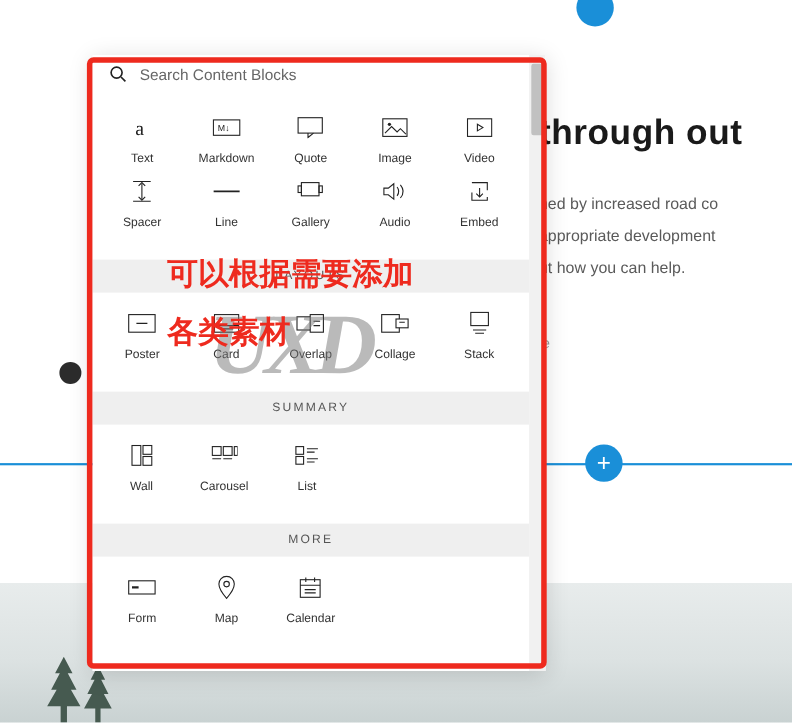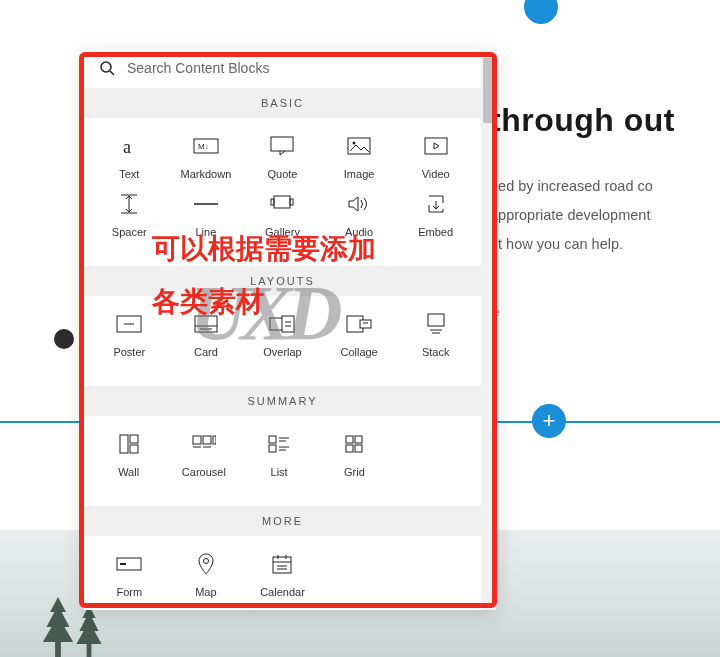--- a/index.html
+++ b/index.html
@@ -98,21 +98,20 @@
       background: #c1c1c1;
       border-radius: 2px;
     }
     .panel-inner {
       width: calc(100% - 15px);
       height: 100%;
       overflow: hidden;
     }
     .search-row {
       display: flex;
-      align-items: center;
       padding: 10px 16px 12px;
     }
     .search-icon { margin-right: 12px; }
     .search-text {
       font-size: 14px;
       color: #666;
     }
     .section-header {
       background: #efefef;
       padding: 9px 0;
@@ -234,21 +233,20 @@
     <div class="search-row">
       <span class="search-icon">
         <svg width="15" height="15" viewBox="0 0 15 15">
             <circle cx="6" cy="6" r="5" stroke="#222" stroke-width="1.5" fill="none"></circle>
             <line x1="10" y1="10" x2="14" y2="14" stroke="#222" stroke-width="1.5"></line>
           </svg>
       </span>
       <span class="search-text">Search Content Blocks</span>
     </div>
 
-    <div class="section-header">BASIC</div>
     <div class="block-grid">
       <div class="block-item">
           <span class="icon-box">
             <svg width="20" height="20">
               <text x="4" y="17" font-size="18" font-family="serif" fill="#222">a</text>
             </svg>
           </span>
           <span class="block-label">Text</span>
         </div>
       <div class="block-item">
@@ -423,31 +421,20 @@
               <rect x="1" y="1" width="7" height="7" stroke="#222" fill="none"></rect>
               <line x1="11" y1="3" x2="21" y2="3" stroke="#222"></line>
               <line x1="11" y1="6" x2="18" y2="6" stroke="#222"></line>
               <rect x="1" y="10" width="7" height="7" stroke="#222" fill="none"></rect>
               <line x1="11" y1="12" x2="21" y2="12" stroke="#222"></line>
               <line x1="11" y1="15" x2="18" y2="15" stroke="#222"></line>
             </svg>
           </span>
           <span class="block-label">List</span>
         </div>
-      <div class="block-item">
-          <span class="icon-box">
-            <svg width="18" height="18">
-              <rect x="1" y="1" width="7" height="7" stroke="#222" fill="none"></rect>
-              <rect x="10" y="1" width="7" height="7" stroke="#222" fill="none"></rect>
-              <rect x="1" y="10" width="7" height="7" stroke="#222" fill="none"></rect>
-              <rect x="10" y="10" width="7" height="7" stroke="#222" fill="none"></rect>
-            </svg>
-          </span>
-          <span class="block-label">Grid</span>
-        </div>
     </div>
 
     <div class="section-header">MORE</div>
     <div class="block-grid">
       <div class="block-item">
           <span class="icon-box">
             <svg width="26" height="14">
               <rect x="1" y="1" width="24" height="12" stroke="#222" fill="none"></rect>
               <line x1="4" y1="7" x2="10" y2="7" stroke="#222" stroke-width="2"></line>
             </svg>

